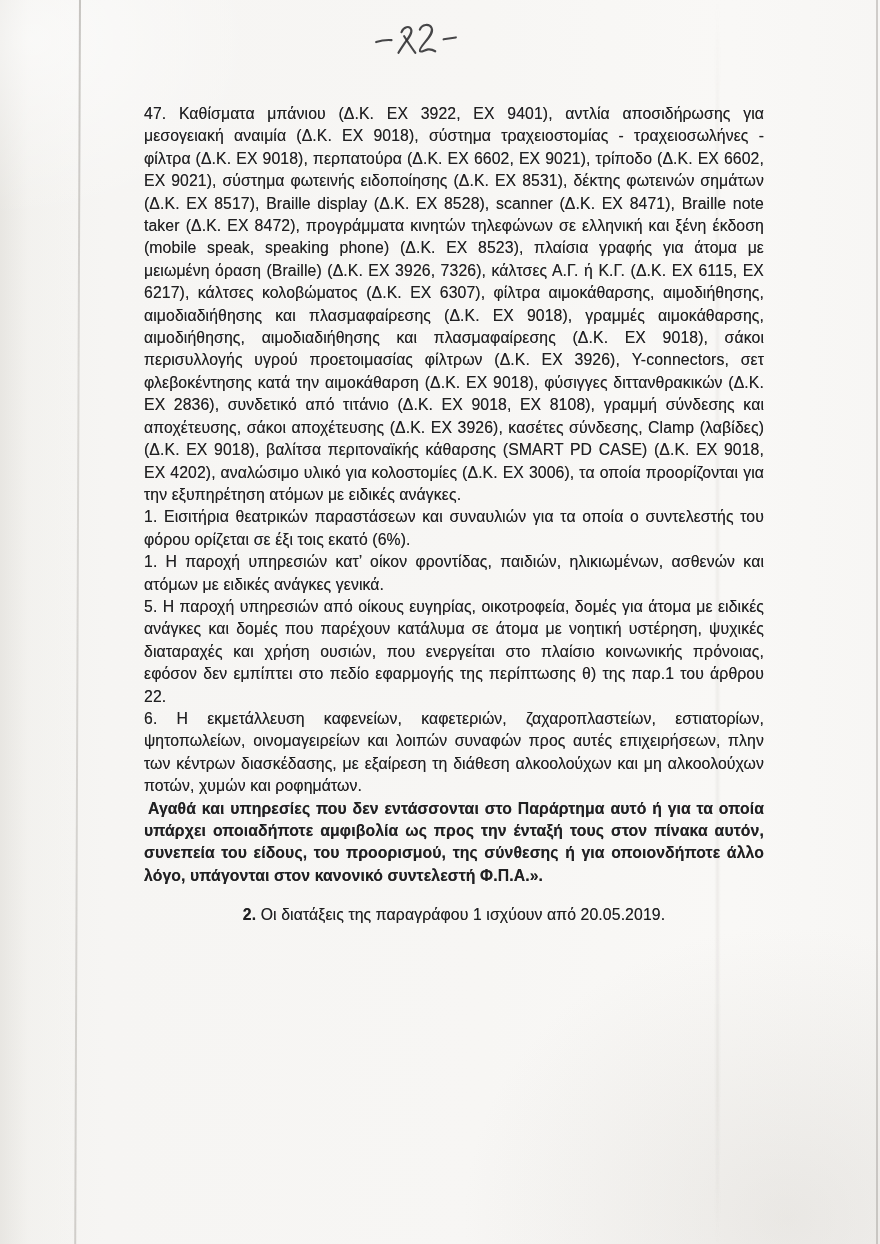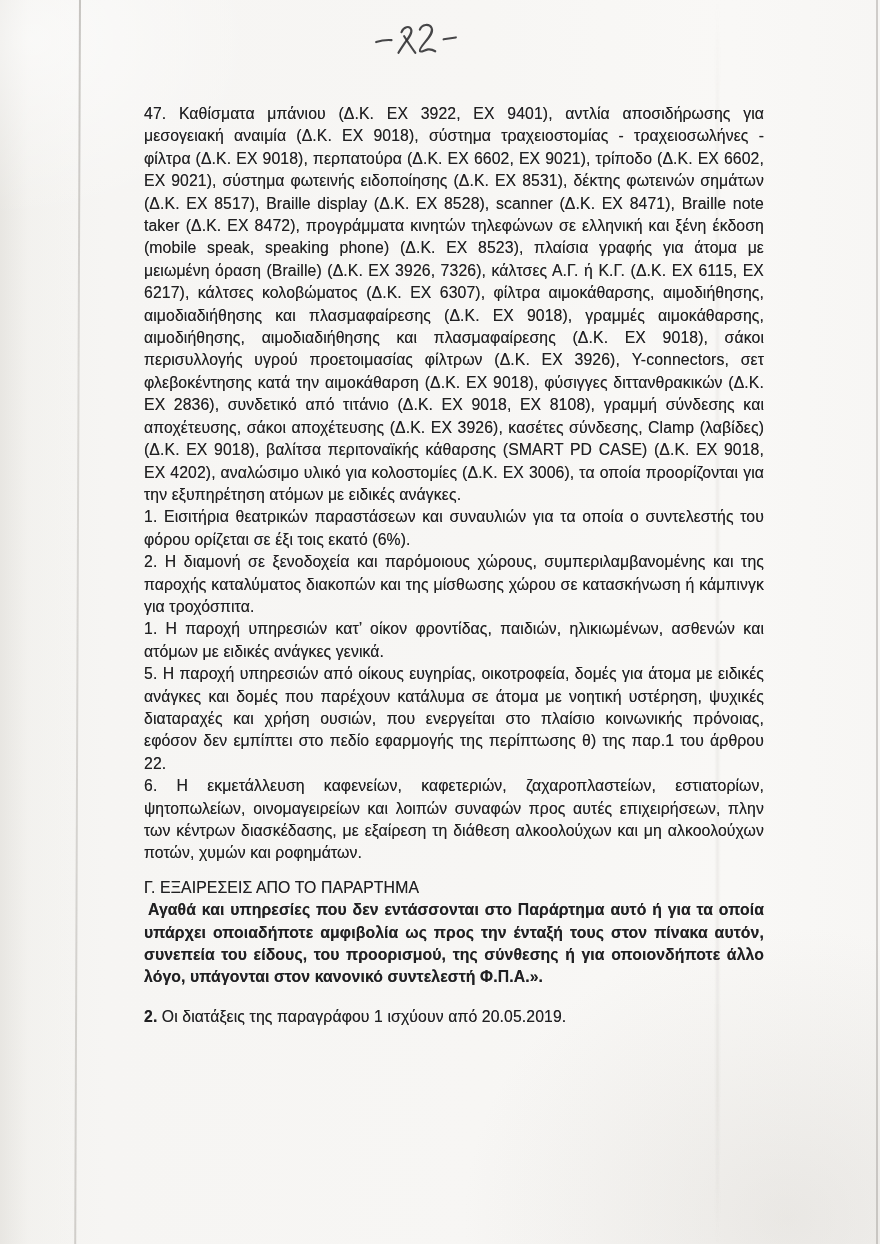--- a/index.html
+++ b/index.html
@@ -56,21 +56,21 @@
   .text-column{
     position:absolute;left:144px;top:103px;width:620px;
     font-size:15.8px;line-height:22.4px;color:#202022;
     text-align:justify;letter-spacing:0.1px;
     text-shadow:0 0 0.5px rgba(32,32,34,0.55);
   }
   .text-column p{margin:0;}
   .sec-b-heading{margin-top:6px !important;}
   .sec-c-heading{margin-top:12px !important;}
   .sec-c-body{text-indent:4px;font-weight:bold;}
-  .closing{margin-top:17px !important;text-align:left;}
+  .closing{margin-top:17px !important;text-align:center;}
   .closing .num{font-weight:bold;}
 </style>
 </head>
 <body>
 
 <div class="page">
   <div class="edge-left-band"></div>
   <div class="smudge-top-left"></div>
   <div class="smudge-bottom-right"></div>
   <div class="crease-left"></div>
@@ -86,22 +86,20 @@
     <path class="stroke" d="M49,8 C51,2.5 58.5,2 60.5,6.5 C62.3,10.5 58.5,15 54,20 C50.5,24 47.5,27.5 48.5,29 C49.5,30.5 53,28 56.5,27.5 C59.5,27.2 62,28.5 63.5,29.5"></path>
     <path class="stroke" d="M72,18 L84,16.5"></path>
   </svg>
   <span class="sr-text">-22 -</span>
 </div>
 
 <div class="text-column">
   <p>47. Καθίσματα μπάνιου (Δ.Κ. ΕΧ 3922, ΕΧ 9401), αντλία αποσιδήρωσης για μεσογειακή αναιμία (Δ.Κ. ΕΧ 9018), σύστημα τραχειοστομίας - τραχειοσωλήνες - φίλτρα (Δ.Κ. ΕΧ 9018), περπατούρα (Δ.Κ. ΕΧ 6602, ΕΧ 9021), τρίποδο (Δ.Κ. ΕΧ 6602, ΕΧ 9021), σύστημα φωτεινής ειδοποίησης (Δ.Κ. ΕΧ 8531), δέκτης φωτεινών σημάτων (Δ.Κ. ΕΧ 8517), Braille display (Δ.Κ. ΕΧ 8528), scanner (Δ.Κ. ΕΧ 8471), Braille note taker (Δ.Κ. ΕΧ 8472), προγράμματα κινητών τηλεφώνων σε ελληνική και ξένη έκδοση (mobile speak, speaking phone) (Δ.Κ. ΕΧ 8523), πλαίσια γραφής για άτομα με μειωμένη όραση (Braille) (Δ.Κ. ΕΧ 3926, 7326), κάλτσες Α.Γ. ή Κ.Γ. (Δ.Κ. ΕΧ 6115, ΕΧ 6217), κάλτσες κολοβώματος (Δ.Κ. ΕΧ 6307), φίλτρα αιμοκάθαρσης, αιμοδιήθησης, αιμοδιαδιήθησης και πλασμαφαίρεσης (Δ.Κ. ΕΧ 9018), γραμμές αιμοκάθαρσης, αιμοδιήθησης, αιμοδιαδιήθησης και πλασμαφαίρεσης (Δ.Κ. ΕΧ 9018), σάκοι περισυλλογής υγρού προετοιμασίας φίλτρων (Δ.Κ. ΕΧ 3926), Y-connectors, σετ φλεβοκέντησης κατά την αιμοκάθαρση (Δ.Κ. ΕΧ 9018), φύσιγγες διττανθρακικών (Δ.Κ. ΕΧ 2836), συνδετικό από τιτάνιο (Δ.Κ. ΕΧ 9018, ΕΧ 8108), γραμμή σύνδεσης και αποχέτευσης, σάκοι αποχέτευσης (Δ.Κ. ΕΧ 3926), κασέτες σύνδεσης, Clamp (λαβίδες) (Δ.Κ. ΕΧ 9018), βαλίτσα περιτοναϊκής κάθαρσης (SMART PD CASE) (Δ.Κ. ΕΧ 9018, ΕΧ 4202), αναλώσιμο υλικό για κολοστομίες (Δ.Κ. ΕΧ 3006), τα οποία προορίζονται για την εξυπηρέτηση ατόμων με ειδικές ανάγκες.</p>
 
   <p>1. Εισιτήρια θεατρικών παραστάσεων και συναυλιών για τα οποία ο συντελεστής του φόρου ορίζεται σε έξι τοις εκατό (6%).</p>
-  <p>2. Η διαμονή σε ξενοδοχεία και παρόμοιους χώρους, συμπεριλαμβανομένης και της παροχής καταλύματος διακοπών και της μίσθωσης χώρου σε κατασκήνωση ή κάμπινγκ για τροχόσπιτα.</p>
   <p>1. Η παροχή υπηρεσιών κατ’ οίκον φροντίδας, παιδιών, ηλικιωμένων, ασθενών και ατόμων με ειδικές ανάγκες γενικά.</p>
   <p>5. Η παροχή υπηρεσιών από οίκους ευγηρίας, οικοτροφεία, δομές για άτομα με ειδικές ανάγκες και δομές που παρέχουν κατάλυμα σε άτομα με νοητική υστέρηση, ψυχικές διαταραχές και χρήση ουσιών, που ενεργείται στο πλαίσιο κοινωνικής πρόνοιας, εφόσον δεν εμπίπτει στο πεδίο εφαρμογής της περίπτωσης θ) της παρ.1 του άρθρου 22.</p>
   <p>6. Η εκμετάλλευση καφενείων, καφετεριών, ζαχαροπλαστείων, εστιατορίων, ψητοπωλείων, οινομαγειρείων και λοιπών συναφών προς αυτές επιχειρήσεων, πλην των κέντρων διασκέδασης, με εξαίρεση τη διάθεση αλκοολούχων και μη αλκοολούχων ποτών, χυμών και ροφημάτων.</p>
 
-  <p class="sec-c-heading">Γ. ΕΞΑΙΡΕΣΕΙΣ ΑΠΟ ΤΟ ΠΑΡΑΡΤΗΜΑ</p>
   <p class="sec-c-body">Αγαθά και υπηρεσίες που δεν εντάσσονται στο Παράρτημα αυτό ή για τα οποία υπάρχει οποιαδήποτε αμφιβολία ως προς την ένταξή τους στον πίνακα αυτόν, συνεπεία του είδους, του προορισμού, της σύνθεσης ή για οποιονδήποτε άλλο λόγο, υπάγονται στον κανονικό συντελεστή Φ.Π.Α.».</p>
 
   <p class="closing"><span class="num">2.</span><span> Οι διατάξεις της παραγράφου 1 ισχύουν από 20.05.2019.</span></p>
 </div>
 
 </body></html>

